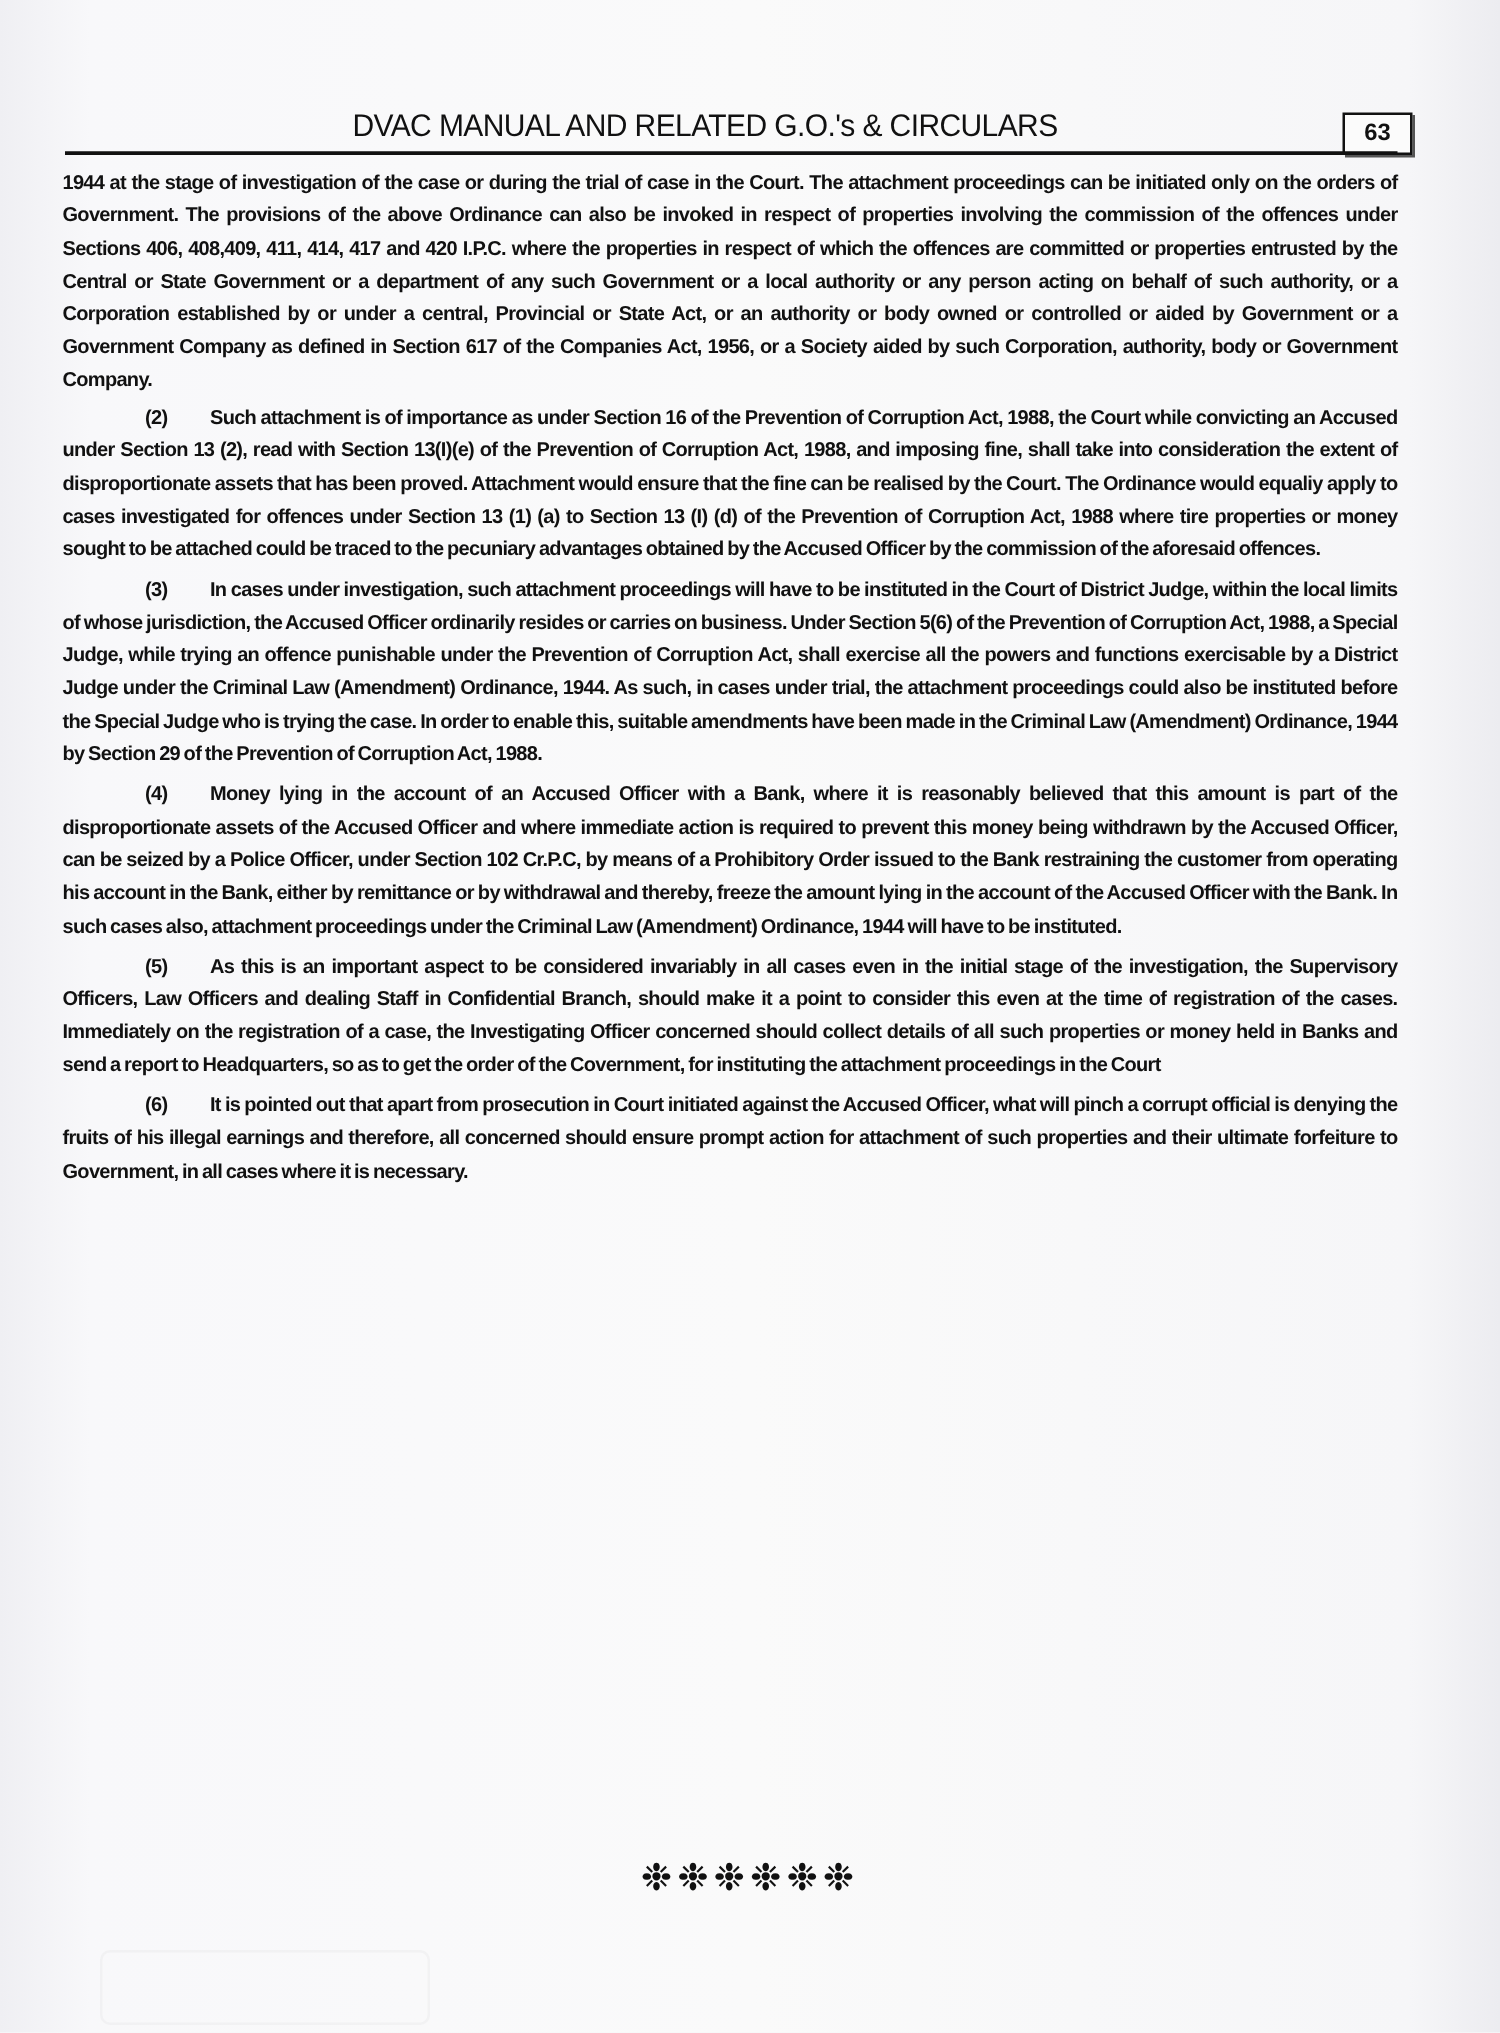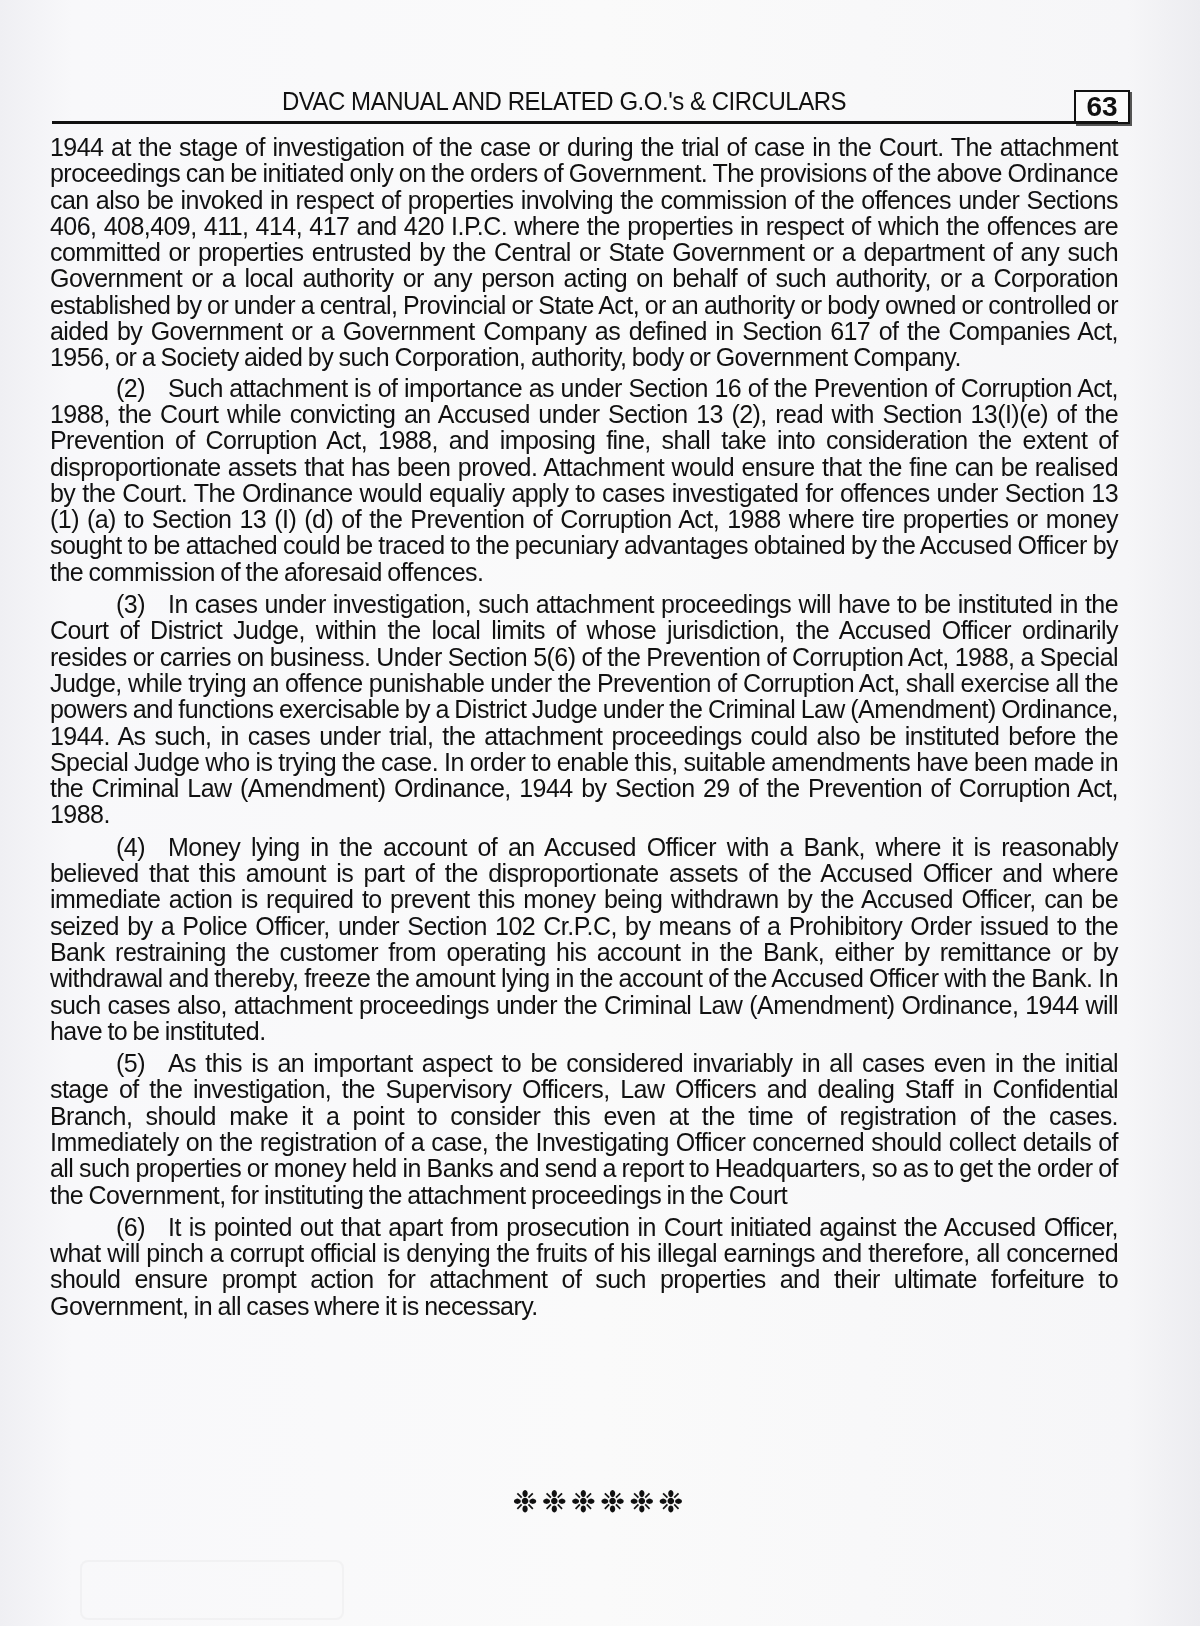--- a/index.html
+++ b/index.html
@@ -38,46 +38,47 @@
     }
     .page-number {
       position: absolute;
       right: 0;
       top: 4px;
       width: 52px;
       height: 30px;
       border: 2px solid #111;
       box-shadow: 2px 2px 0 #555;
       text-align: center;
-      font-size: 28px;
+      font-size: 19px;
       font-weight: bold;
       line-height: 30px;
       background: #fbfbfb;
     }
     .header-rule {
       position: absolute;
       left: 52px;
       top: 121px;
       width: 1066px;
       height: 0;
       border-top: 3px solid #111;
     }
     .body-text {
       position: absolute;
       left: 50px;
       top: 134px;
       width: 1068px;
     }
     .para {
       margin: 0 0 6px 0;
-      font-size: 25px;
+      font-size: 16px;
       line-height: 26.3px;
       text-align: justify;
       letter-spacing: -0.55px;
       word-spacing: -1px;
+      font-weight: bold;
     }
     .para .num {
       display: inline-block;
       margin-left: 66px;
       width: 52px;
     }
     .para.first { margin-bottom: 4px; }
     .stars {
       position: absolute;
       left: 0;

